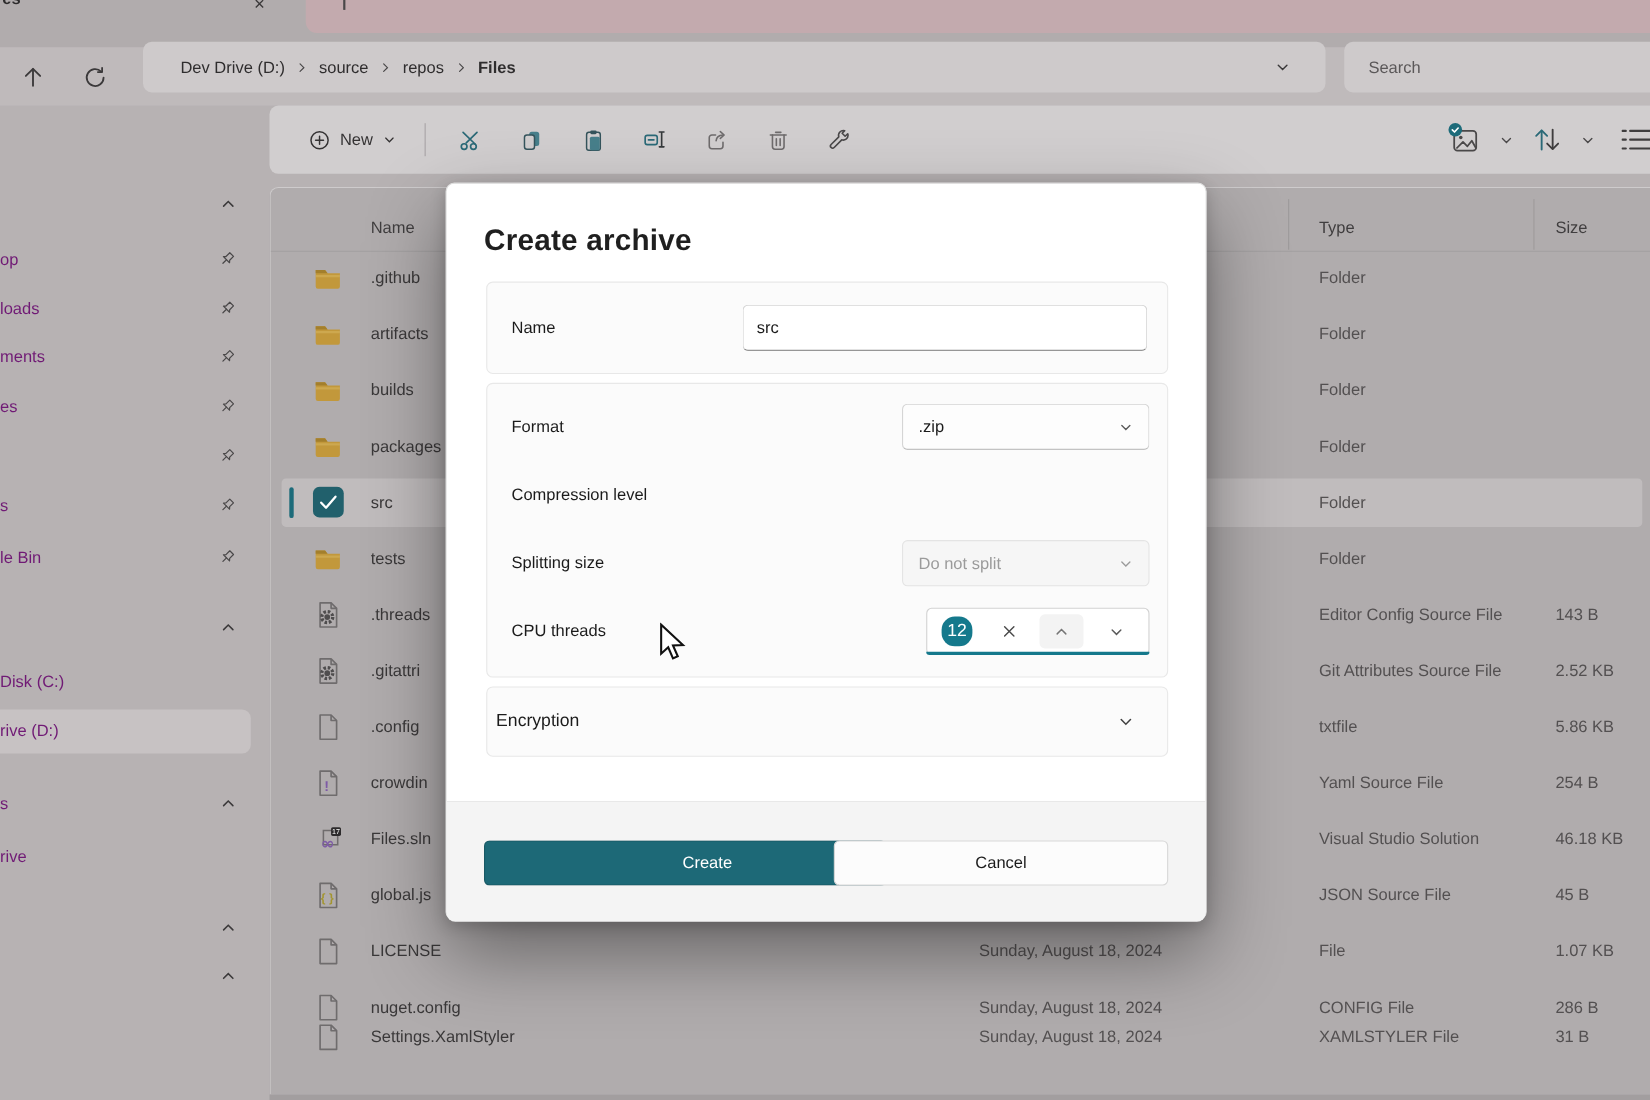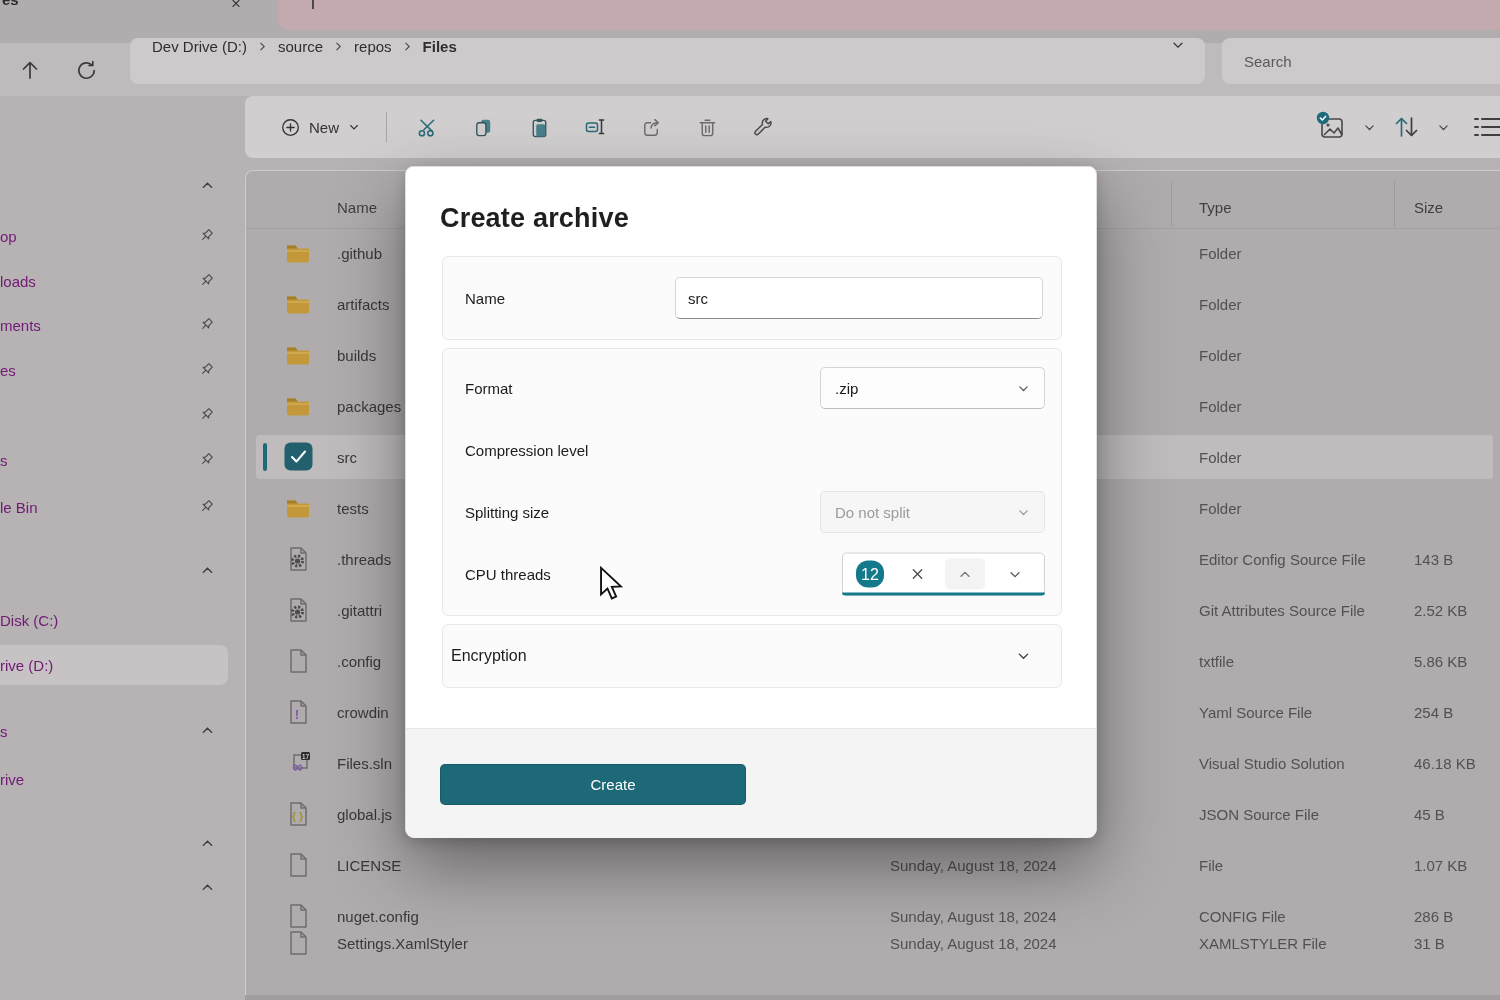--- a/index.html
+++ b/index.html
@@ -8,21 +8,21 @@
   .abs{position:absolute;}
   
   #titlebar{left:0;top:0;width:1500px;height:43px;background:#b1acad;overflow:hidden;}
   #tab-fragment{left:2px;top:-9px;font-size:15px;font-weight:700;color:#2d2b2c;}
   #tab-close{left:231px;top:-6px;font-size:17px;color:#3a3839;}
   #mica-strip{left:278px;top:0;width:1222px;height:30px;background:#c3aaae;border-radius:0 0 0 10px;}
   #newtab-fragment{left:34px;top:0;width:2px;height:9px;background:#4a4849;}
   
   #navbar{left:0;top:43px;width:1500px;height:53px;background:#bfbabb;}
   .navicon{top:5px;width:44px;height:44px;display:flex;align-items:center;justify-content:center;border-radius:6px;}
-  #breadcrumb{left:130px;top:-5px;width:1075px;height:46px;background:#cecacb;border-radius:8px;display:flex;align-items:flex-start;padding:0 14px;box-sizing:border-box;color:#2f2d2e;font-size:15px;}
+  #breadcrumb{left:130px;top:-5px;width:1075px;height:46px;background:#cecacb;border-radius:8px;display:flex;align-items:center;padding:0 26px;box-sizing:border-box;color:#2f2d2e;font-size:15px;}
   .crumb{padding:0 8px;white-space:nowrap;}
   .crumb:last-child{font-weight:700;}
   .crumb-sep{display:flex;align-items:center;margin:0 2px;}
   #breadcrumb-chevron{margin-left:auto;margin-right:6px;display:flex;align-items:center;}
   #searchbox{left:1222px;top:-5px;width:290px;height:46px;background:#cecacb;border-radius:8px 0 0 8px;display:flex;align-items:center;padding:0 22px;box-sizing:border-box;color:#5b5859;font-size:15px;}
   
   #toolbar{left:245px;top:96px;width:1255px;height:62px;background:#d1cecf;border-radius:8px 0 0 8px;display:flex;align-items:center;}
   #new-button{display:flex;align-items:center;gap:9px;margin-left:24px;padding:8px 12px;border-radius:6px;color:#343233;font-size:15px;}
   .tb-sep{width:1px;height:30px;background:#a8a4a5;margin:0 12px 0 14px;}
   .tb-btn{width:46px;height:44px;display:flex;align-items:center;justify-content:center;border-radius:6px;margin:0 5px;}
@@ -62,21 +62,21 @@
   #spin-underline{position:absolute;left:-1px;right:-1px;bottom:-1px;height:3px;border-radius:0 0 5px 5px;}
   #spin-value{position:absolute;left:13px;top:7px;min-width:28px;height:27px;display:flex;align-items:center;justify-content:center;color:#fff;font-size:16px;border-radius:12px;}
   #spin-clear{position:absolute;left:58px;top:5px;width:32px;height:31px;display:flex;align-items:center;justify-content:center;}
   #spin-up{position:absolute;left:102px;top:5px;width:40px;height:31px;background:#f3f3f3;border-radius:5px;display:flex;align-items:center;justify-content:center;}
   #spin-down{position:absolute;left:152px;top:5px;width:40px;height:31px;display:flex;align-items:center;justify-content:center;}
   #enc-card{top:457px;height:64px;}
   #enc-chevron{position:absolute;right:30px;top:50%;transform:translateY(-50%);display:flex;}
   #enc-label{font-size:16px;left:8px;}
   #dialog-footer{left:0;top:561px;width:690px;height:109px;background:#f4f4f4;border-top:1px solid #e6e6e6;border-radius:0 0 8px 8px;}
   .dlg-btn{position:absolute;top:35px;height:41px;border-radius:5px;display:flex;align-items:center;justify-content:center;font-size:15px;box-sizing:border-box;}
-  #create-btn{left:34px;width:306px;color:#ffffff;border:1px solid rgba(0,0,0,.15);padding-left:40px;}
+  #create-btn{left:34px;width:366px;color:#ffffff;border:1px solid rgba(0,0,0,.15);padding-left:40px;}
   #cancel-btn{left:352px;width:304px;background:#fcfcfc;border:1px solid #d8d8d8;color:#1b1b1b;}
   #cursor{left:598px;top:566px;z-index:30;}
 </style>
 </head>
 <body>
 
 <div id="stage">
 
   <div id="titlebar" class="abs">
     <span id="tab-fragment" class="abs">es</span>
@@ -527,20 +527,21 @@
       <span class="fieldlabel" id="enc-label">Encryption</span>
       <span id="enc-chevron">
         <svg width="15" height="15" viewBox="0 0 16 16" fill="none" stroke="#404040" stroke-width="1.5" stroke-linecap="round">
             <path d="M3.5 6 8 10.5 12.5 6"></path>
           </svg>
       </span>
     </div>
 
     <div id="dialog-footer" class="abs">
       <div id="create-btn" class="dlg-btn" style="background: rgb(29, 105, 119);">Create</div>
+      <div id="cancel-btn" class="dlg-btn">Cancel</div>
     </div>
   </div>
 
   <div id="cursor" class="abs">
     <svg width="28" height="34" viewBox="0 0 14 18">
         <path d="M1.2 1 1.2 15 4.6 11.9 6.9 17.2 9.2 16.2 6.9 11 11.7 10.8 Z" fill="#fff" stroke="#111" stroke-width="1"></path>
       </svg>
   </div>
 </div>
 

